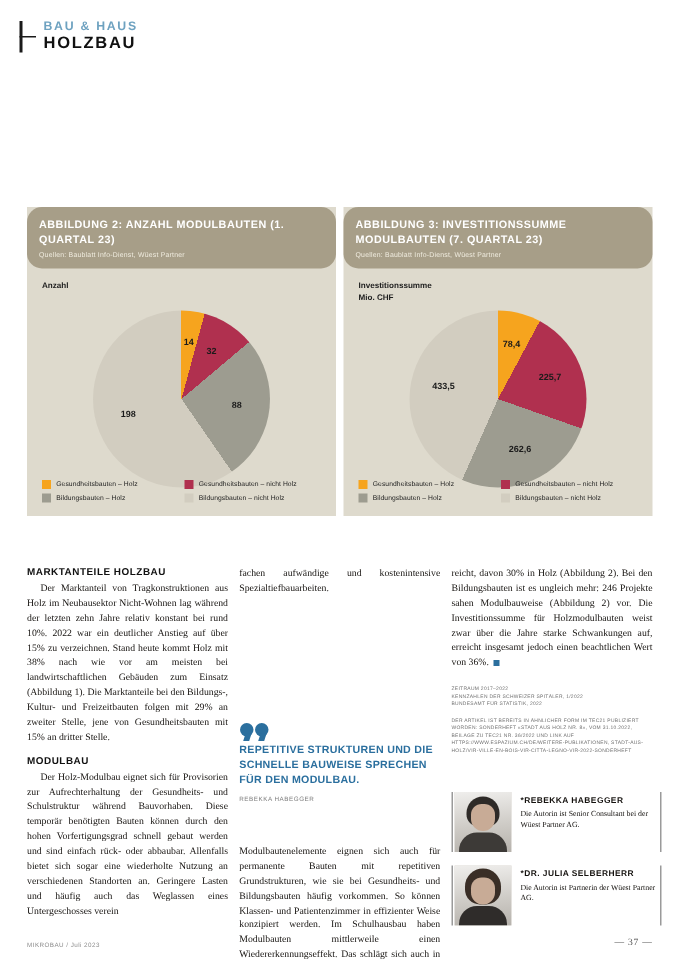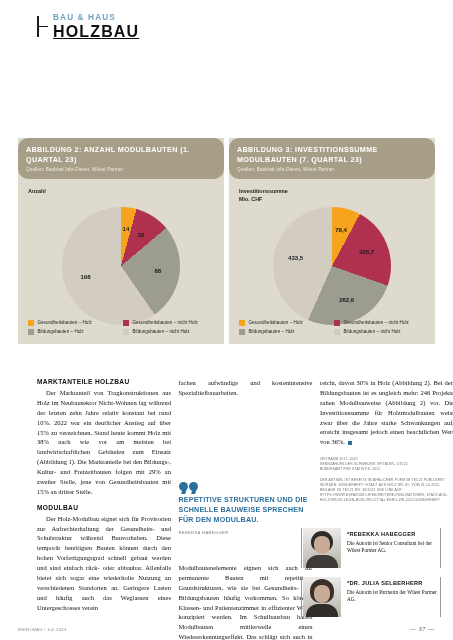--- a/index.html
+++ b/index.html
@@ -4,47 +4,47 @@
 <style>
   html,body{margin:0;padding:0;}
   body{
     width:453px;height:640px;background:#ffffff;
     font-family:"Liberation Sans",sans-serif;
     overflow:hidden;position:relative;
   }
   .page{position:relative;width:453px;height:640px;}
 
   
-  .masthead{position:absolute;left:37px;top:14px;display:flex;align-items:center;gap:5px;}
+  .masthead{position:absolute;left:13px;top:14px;display:flex;align-items:center;gap:5px;}
   .mast-mark{position:relative;width:11px;height:21px;}
   .mast-mark:before{content:"";position:absolute;left:0;top:0;width:1.6px;height:21px;background:#1a1a1a;}
   .mast-mark:after{content:"";position:absolute;left:0;top:9.5px;width:11px;height:1.6px;background:#1a1a1a;}
   .mast-txt{line-height:1;}
   .mast-top{font-size:8.2px;letter-spacing:1.15px;color:#6ea2c0;font-weight:700;}
-  .mast-bot{font-size:16px;letter-spacing:1.15px;color:#111;font-weight:700;margin-top:1.5px;text-decoration:underline;}
+  .mast-bot{font-size:11px;letter-spacing:1.15px;color:#111;font-weight:700;margin-top:1.5px;}
 
   
   .figs{position:absolute;left:18px;top:138px;width:417px;display:flex;gap:5px;}
   .fig{width:206px;background:#dedacd;}
   .fig-head{background:#a79e88;padding:7px 8px 6px 8px;min-height:24px;box-sizing:border-box;border-radius:10px;}
   .fig-title{color:#ffffff;font-size:7.2px;font-weight:700;letter-spacing:.35px;line-height:1.35;}
   .fig-source{color:#f0ecdf;font-size:4.6px;margin-top:2.5px;letter-spacing:.15px;line-height:1.3;}
   .fig-body{position:relative;height:165px;}
   .axis-label{position:absolute;left:10px;top:9px;font-size:5.4px;font-weight:700;color:#1d1d1d;line-height:1.45;}
   .pie-wrap{position:absolute;left:50%;top:28px;transform:translateX(-50%);}
   .pie{position:relative;width:118px;height:118px;border-radius:50%;}
   .slice-lbl{position:absolute;font-size:6px;font-weight:700;color:#1a1a1a;transform:translate(-50%,-50%);white-space:nowrap;}
   .legend{position:absolute;left:10px;bottom:6px;right:6px;display:flex;flex-wrap:wrap;}
   .leg-item{width:50%;display:flex;align-items:center;margin-bottom:3px;}
   .leg-sw{width:6px;height:6px;flex:0 0 6px;margin-right:3.5px;}
   .leg-tx{font-size:4.5px;color:#1d1d1d;letter-spacing:.05px;}
 
   
   .article{position:absolute;left:18px;top:378px;width:417px;height:250px;}
-  .col{position:absolute;top:0;width:134px;font-family:"Liberation Serif",serif;margin-left:19px;}
+  .col{position:absolute;top:0;width:134px;font-family:"Liberation Serif",serif;}
   .col-1{left:0;}
   .col-2{left:141.5px;}
   .col-3{left:283px;}
   .sec-head{font-family:"Liberation Sans",sans-serif;font-size:6.6px;font-weight:700;letter-spacing:.35px;color:#111;margin:0 0 3px 0;}
   .sec-head.second{margin-top:7px;}
   p.body{margin:0;font-size:6.5px;line-height:1.52;color:#15120f;text-align:justify;hyphens:auto;}
   p.body.indent{text-indent:9px;}
 
   
   .pull{position:absolute;left:0;top:104px;width:134px;}

